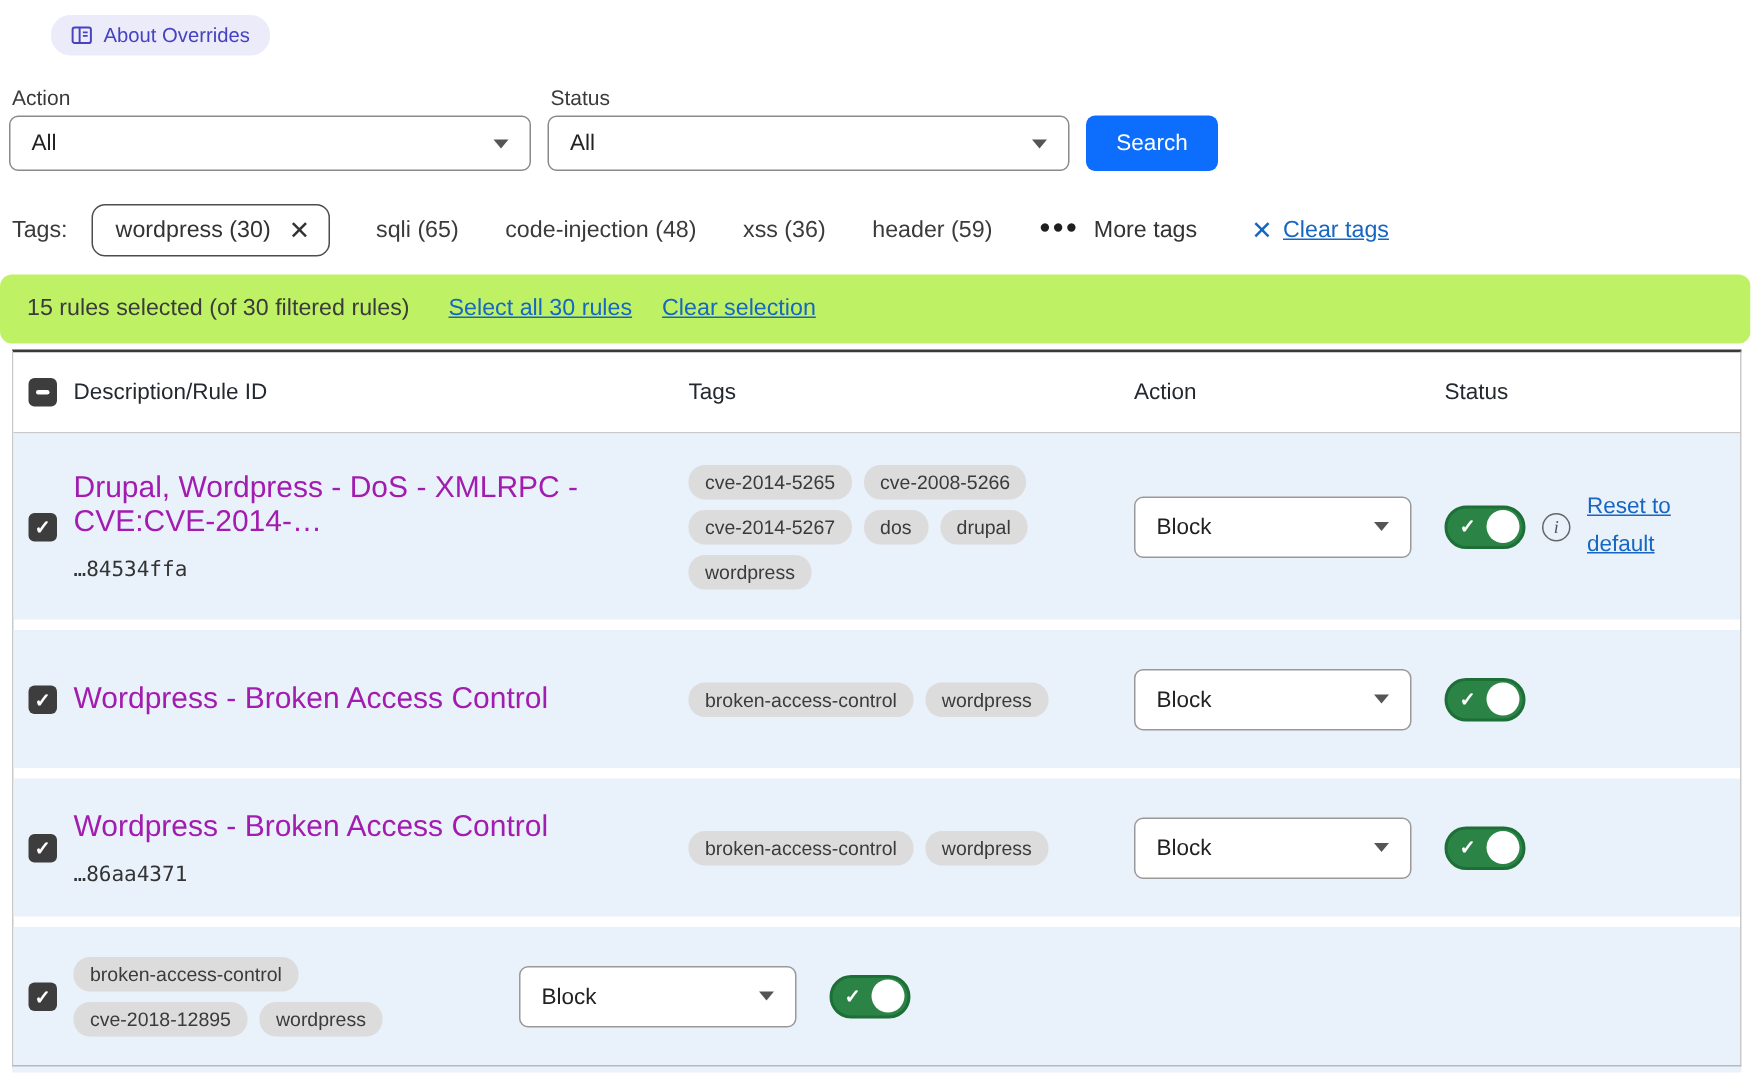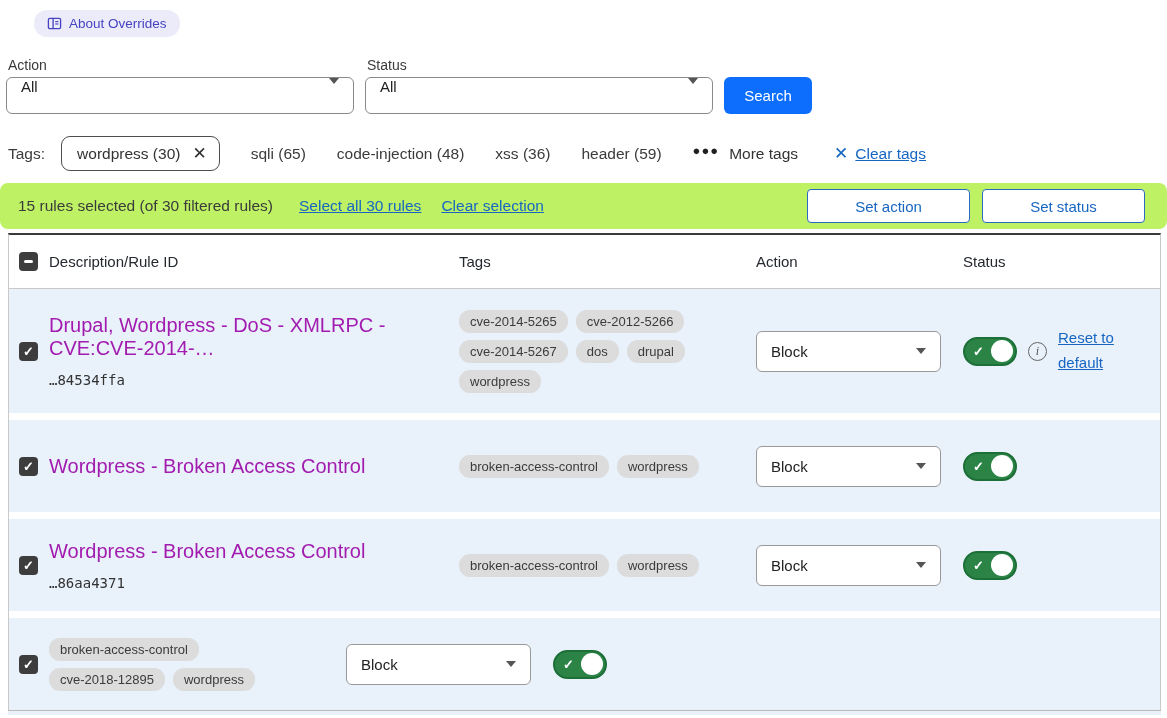--- a/index.html
+++ b/index.html
@@ -15,21 +15,21 @@
 
   
   .filters { display: flex; align-items: flex-end; gap: 11px; margin: 20px 2px 0 6px; }
   .filter-col { display: flex; flex-direction: column; }
   .filter-label { font-size: 14px; color: #3a3a3a; margin: 0 0 4px 2px; }
   .search-box { width: 350px; height: 37px; border: 1px solid #8a8a8a; border-radius: 6px;
     display: flex; align-items: center; padding: 0 10px; background: #fff; }
   .search-box input { border: none; outline: none; flex: 1; font-size: 15px; margin-left: 8px;
     font-family: "Liberation Sans", sans-serif; }
   .select-box { height: 37px; border: 1px solid #8a8a8a; border-radius: 6px; background: #fff;
-    display: flex; align-items: flex-start; justify-content: space-between;
+    display: flex; align-items: center; justify-content: space-between;
     padding: 0 14px; font-size: 15px; color: #222; cursor: pointer; }
   .select-action, .select-status { width: 348px; }
   .caret { width: 0; height: 0; border-left: 5px solid transparent; border-right: 5px solid transparent;
     border-top: 6px solid #555; }
   .search-btn { width: 88px; height: 37px; background: #0d6efd; color: #fff; border: none;
     border-radius: 6px; font-size: 15px; cursor: pointer; font-family: "Liberation Sans", sans-serif; }
 
   
   .tags-bar { display: flex; align-items: center; margin: 22px 0 0 8px; font-size: 15.5px; }
   .tags-label { color: #3b3b3b; margin-right: 16px; }
@@ -156,24 +156,20 @@
   <span class="clear-tags">
     <span class="x">✕</span>
     <span class="lbl">Clear tags</span>
   </span>
 </div>
 
 <div class="selection-bar">
   <span class="sel-summary">15 rules selected (of 30 filtered rules)</span>
   <span class="sel-link">Select all 30 rules</span>
   <span class="sel-link" style="margin-left:20px;">Clear selection</span>
-  <span class="sel-actions">
-    <button class="sel-btn">Set action</button>
-    <button class="sel-btn">Set status</button>
-  </span>
 </div>
 
 <div class="table-wrap">
   <div class="thead">
     <div class="col-check">
       <div class="checkbox">
         <span class="minus"></span>
       </div>
     </div>
     <div class="col-desc">Description/Rule ID</div>
@@ -188,21 +184,21 @@
         <span class="tick">✓</span>
       </div>
     </div>
     <div class="col-desc">
       <div class="desc-line">Drupal, Wordpress - DoS - XMLRPC - CVE:CVE-2014-…</div>
       <div class="rule-id">…84534ffa</div>
     </div>
     <div class="col-tags">
       <div class="tags-cell">
             <span class="tag-pill">cve-2014-5265</span>
-            <span class="tag-pill">cve-2012-5266</span>
+            <span class="tag-pill">cve-2008-5266</span>
             <span class="tag-pill">cve-2014-5267</span>
             <span class="tag-pill">dos</span>
             <span class="tag-pill">drupal</span>
             <span class="tag-pill">wordpress</span>
           </div>
     </div>
     <div class="col-action">
       <div class="action-select">
         <span>Block</span>
         <span class="caret"></span>

